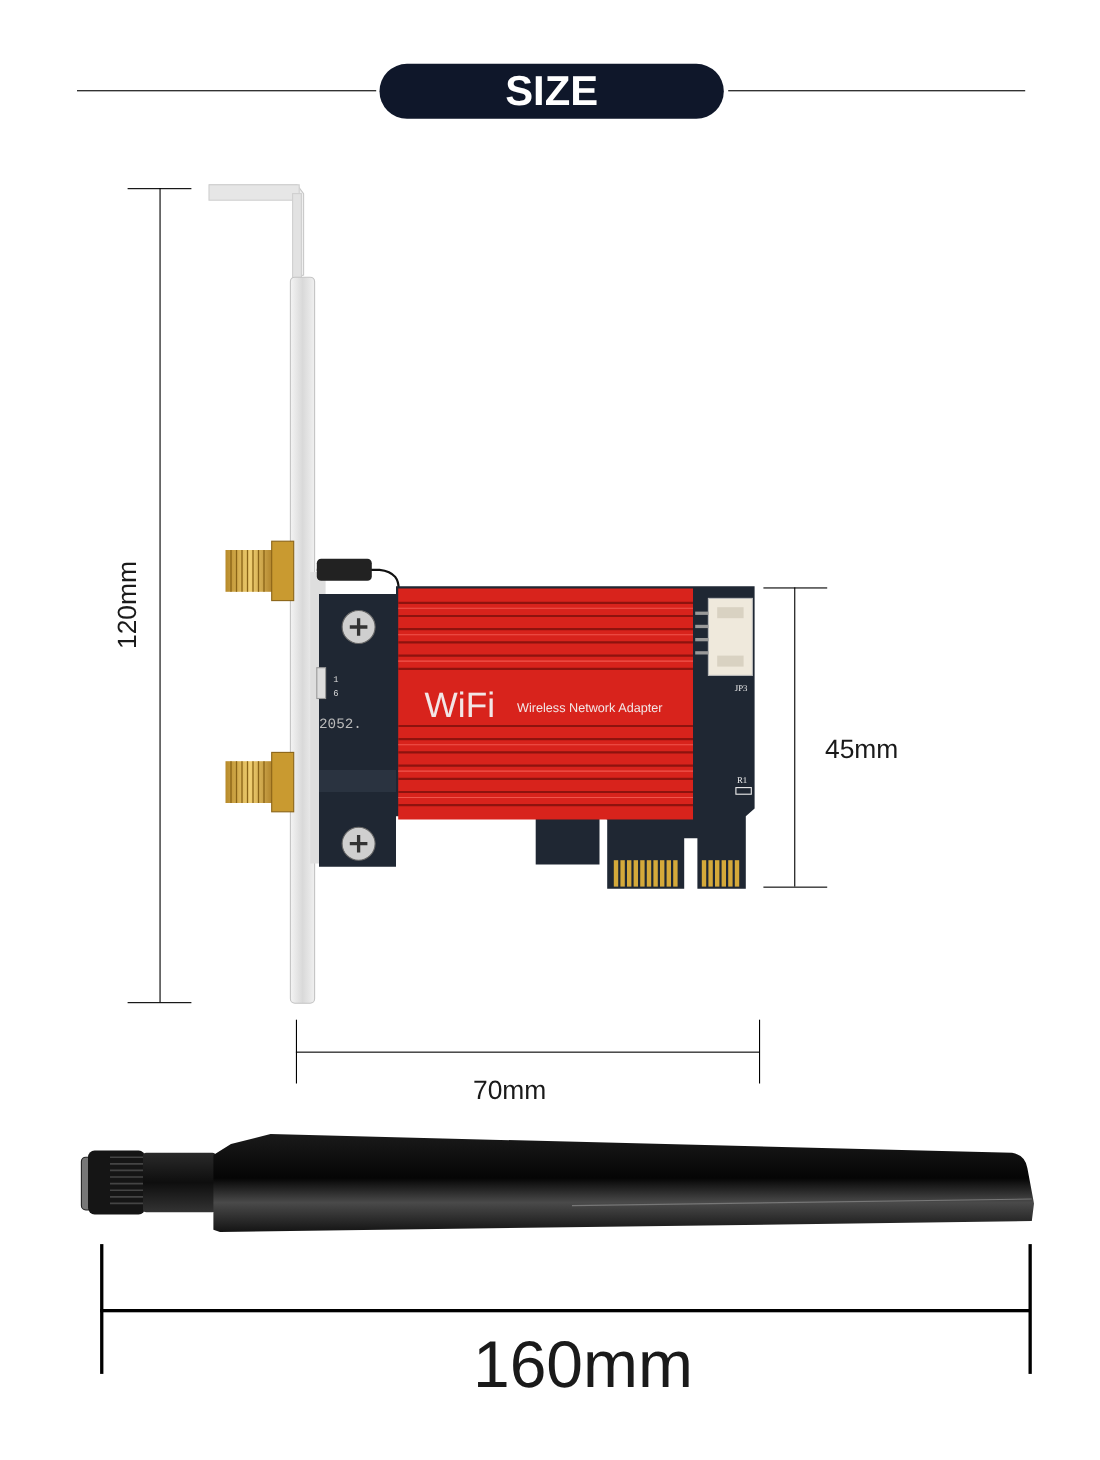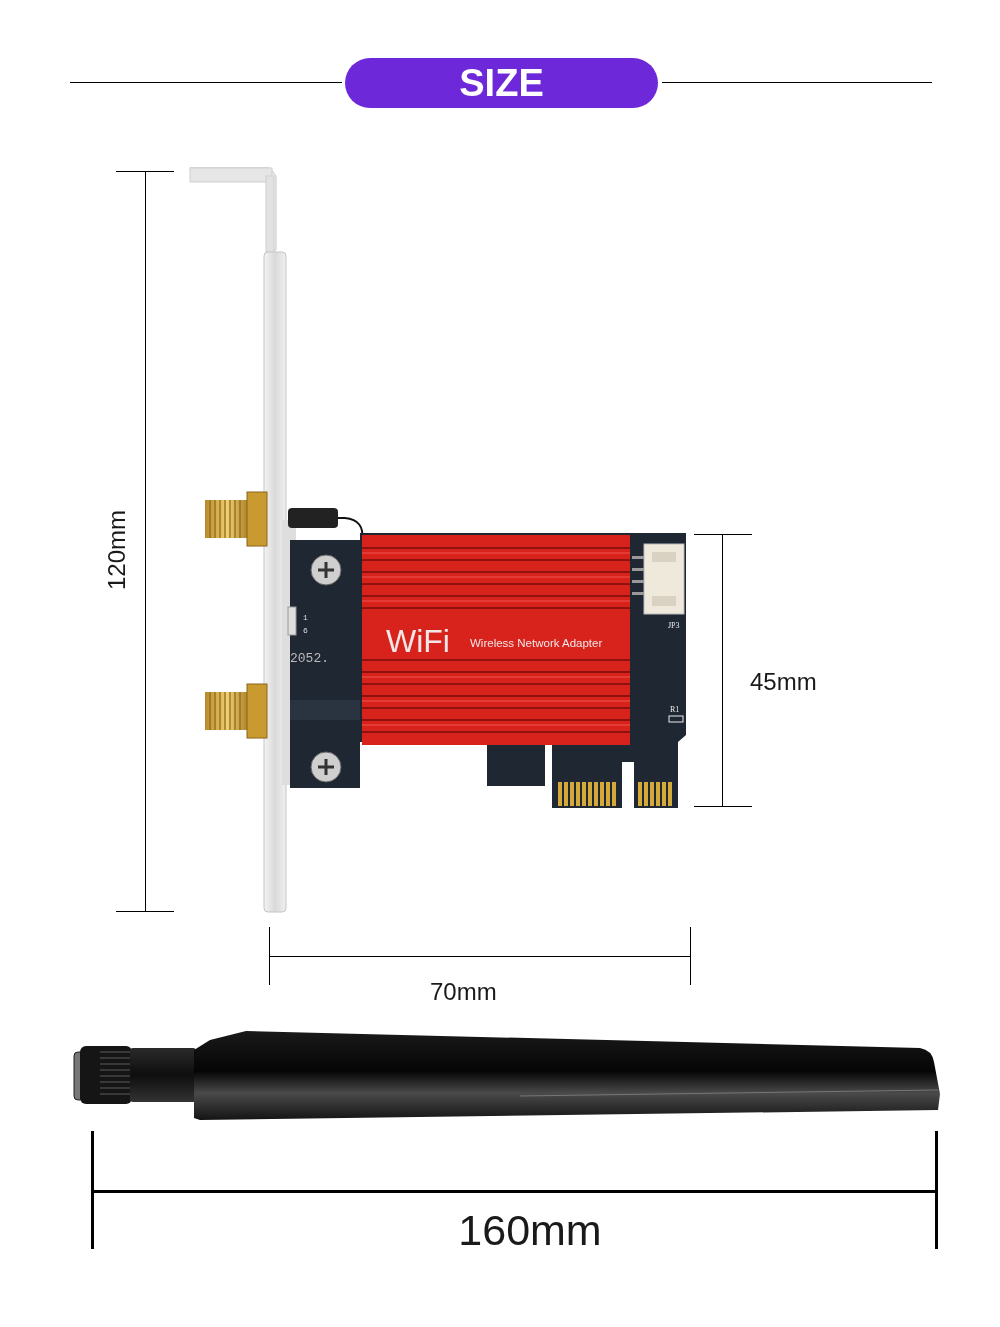--- a/index.html
+++ b/index.html
@@ -1,21 +1,21 @@
 <!DOCTYPE html>
 <html><head>
 <meta charset="utf-8">
 <style>
   html, body { margin:0; padding:0; background:#ffffff; }
   body { width:1000px; height:1327px; position:relative; overflow:hidden; font-family:"Liberation Sans", sans-serif; }
   .hline { position:absolute; height:1px; background:#000; }
   .vline { position:absolute; width:1px; background:#000; }
-  .pill { position:absolute; left:345px; top:58px; width:313px; height:50px; background:#6d28d9; border-radius:25px; color:#fff; font-weight:bold; font-size:38px; display:flex; align-items:center; justify-content:center; letter-spacing:0px; }
+  .pill { position:absolute; left:345px; top:58px; width:313px; height:50px; background:#0f172a; border-radius:25px; color:#fff; font-weight:bold; font-size:38px; display:flex; align-items:center; justify-content:center; letter-spacing:0px; }
   .dimlabel { position:absolute; color:#1a1a1a; font-size:24px; }
-  .bigdim { position:absolute; color:#1a1a1a; font-size:43px; }
+  .bigdim { position:absolute; color:#1a1a1a; font-size:60px; }
   svg { position:absolute; left:0; top:0; }
 </style>
 </head>
 <body>
 
 <div class="hline" style="left:70px; top:82px; width:272px;"></div>
 <div class="hline" style="left:662px; top:82px; width:270px;"></div>
 <div class="pill">
     <span>SIZE</span>
   </div>

